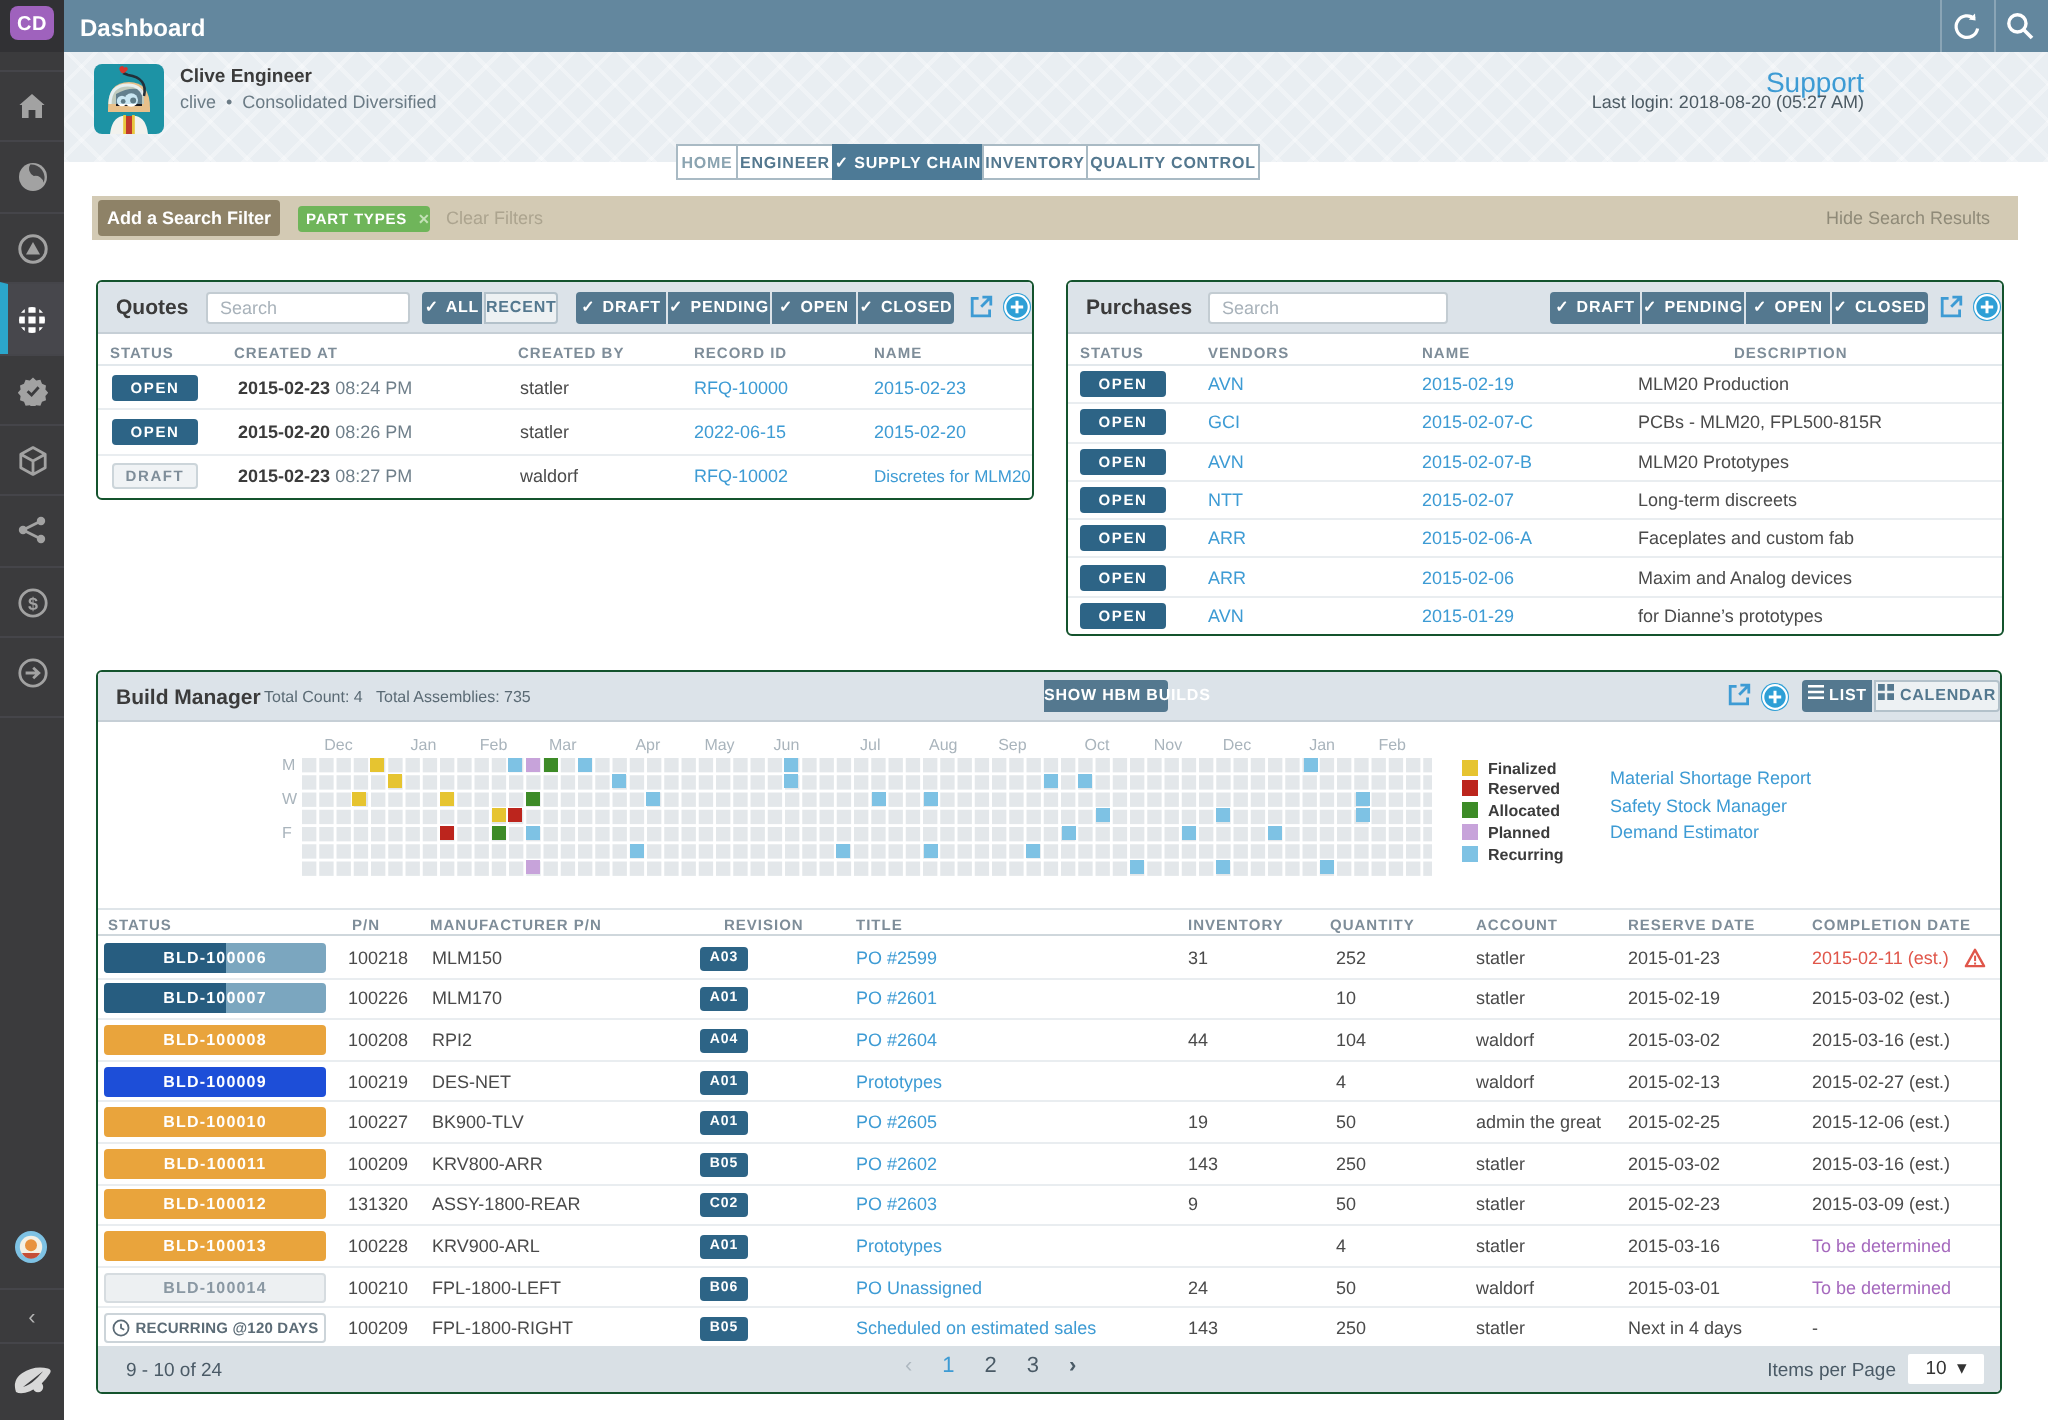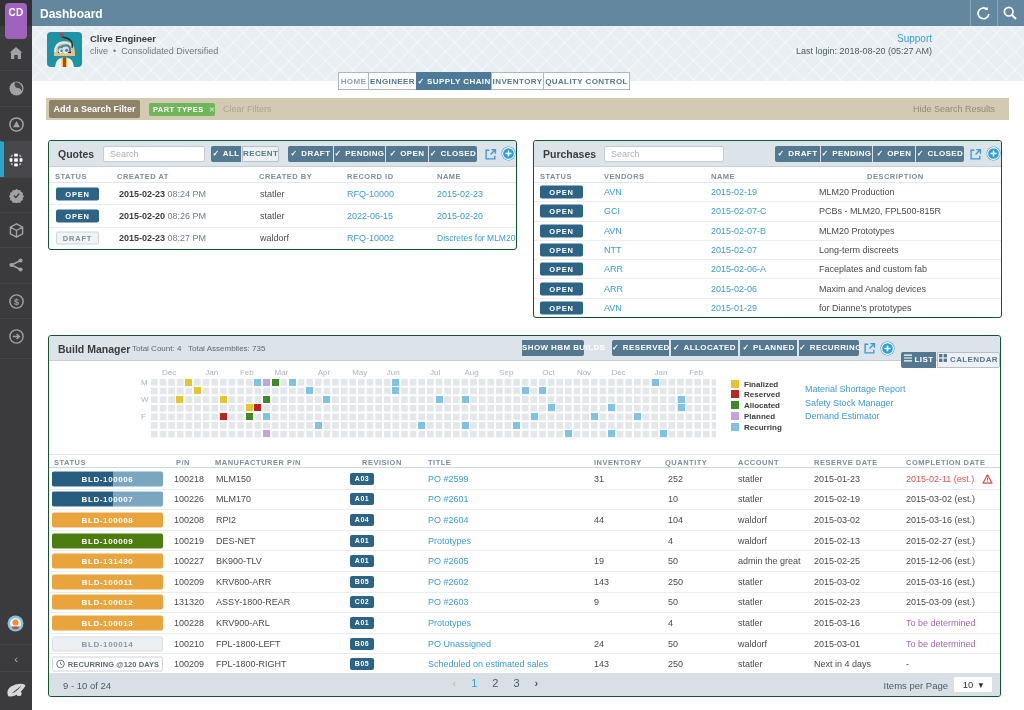--- a/index.html
+++ b/index.html
@@ -1,33 +1,33 @@
 <!DOCTYPE html>
 <html><head><meta charset="utf-8"><style>
 * { margin:0; padding:0; box-sizing:border-box; }
 html,body { width:1024px; height:710px; overflow:hidden; background:#fff;
   font-family:"Liberation Sans", sans-serif; position:relative; }
 #sidebar { position:absolute; left:0; top:0; width:32px; height:710px; background:#3b3b3d; z-index:5; }
 #corner { position:absolute; left:0; top:0; width:32px; height:26px; background:#313134; }
-#cd { position:absolute; left:5px; top:3px; width:22px; height:36px; background:#9f62bd; border-radius:4px;
+#cd { position:absolute; left:5px; top:3px; width:22px; height:17px; background:#9f62bd; border-radius:4px;
   color:#fff; font-size:10px; font-weight:bold; text-align:center; line-height:20px; letter-spacing:0.3px; z-index:6; }
 .sitem { position:absolute; left:0; width:32px; height:35.4px; text-align:center; border-top:1px solid #45454a; }
 .sitem svg { margin-top:10px; }
 .sitem.sel { background:#47474c; border-left:4px solid #2ba6cb; }
 .sitem.sel svg { margin-left:-4px; }
 #topbar { position:absolute; left:32px; top:0; width:992px; height:26px; background:#63879e; color:#fff; z-index:4; }
 #topbar .title { position:absolute; left:8px; top:7px; font-size:12px; font-weight:bold; }
 .tsep { position:absolute; top:0; width:1px; height:26px; background:rgba(255,255,255,0.25); }
 #uhead { position:absolute; left:32px; top:26px; width:992px; height:55px; background:#e9eef2;
   background-image:repeating-linear-gradient(45deg, rgba(255,255,255,0.3) 0 2px, rgba(255,255,255,0) 2px 13px),
                    repeating-linear-gradient(-45deg, rgba(255,255,255,0.3) 0 2px, rgba(255,255,255,0) 2px 13px); }
 #uhead .av { position:absolute; left:15px; top:6px; }
 #uhead .nm { position:absolute; left:58px; top:6.5px; font-size:9.5px; font-weight:bold; color:#3b3b3b; }
 #uhead .sub { position:absolute; left:58px; top:20px; font-size:9px; color:#6b7b85; }
-#uhead .sup { position:absolute; right:92px; top:6.5px; font-size:10px; color:#3d9bd4; }
+#uhead .sup { position:absolute; right:92px; top:6.5px; font-size:14px; color:#3d9bd4; }
 #uhead .ll { position:absolute; right:92px; top:20px; font-size:9px; color:#4c5a63; }
 #tabs { position:absolute; left:32px; top:72px; width:903px; text-align:center; z-index:6; }
 .tab { display:inline-block; background:#fff; border:1px solid #a9bac4; color:#54788f; font-size:8px;
   font-weight:bold; letter-spacing:0.4px; padding:4px 0 3px; margin:0 -1px 0 0; vertical-align:top; text-align:center; white-space:nowrap; }
 .tab.dim { color:#8ba4b1; }
 .tab.act { background:#4d7a96; color:#fff; border-color:#4d7a96; }
 #fbar { position:absolute; left:46px; top:98px; width:963px; height:22px; background:#d3cab4; }
 #fbar .addbtn { position:absolute; left:3px; top:2px; width:91px; height:18px; background:#8e8267; color:#fff;
   font-size:9px; font-weight:bold; line-height:18px; border-radius:2px; text-align:center; }
 #fbar .chip { position:absolute; left:103px; top:4.5px; height:13px; width:66px; background:#6fb55a; border-radius:2px;
@@ -331,31 +331,30 @@
     </div>
 </div>
 
 <div class="panel" id="bm">
   <div class="phead">
     <span class="ptitle">Build Manager</span>
     <span class="meta" style="left:83px;">Total Count: 4</span>
     <span class="meta" style="left:139px;">Total Assemblies: 735</span>
     <input class="pinput" placeholder="Search by P/N, Manufacturer P/N, title or build #" style="">
     <span class="grp" style="left:473px; top:4px;"><span class="btn" style="width:62px">SHOW HBM BUILDS</span></span>
-      <span class="grp gap2" style="left:563px; top:4px;"><span class="btn" style="width:57px"><span class="ck">✓</span> RESERVED</span><span class="btn" style="width:67px"><span class="ck">✓</span> ALLOCATED</span><span class="btn" style="width:57px"><span class="ck">✓</span> PLANNED</span><span class="btn" style="width:60px"><span class="ck">✓</span> RECURRING</span></span>
       <span class="icobtn" style="left:814px; top:5px;"><svg width="13" height="13" viewBox="0 0 13 13">
           <path d="M5.3 2.2 H2.1 V10.9 H10.8 V7.7" fill="none" stroke="#3d9bd4" stroke-width="1.4"></path>
           <path d="M7.2 1.6 H11.4 V5.8 M11.2 1.8 L6.6 6.4" fill="none" stroke="#3d9bd4" stroke-width="1.4"></path>
         </svg></span>
       <span class="icobtn" style="left:831px; top:4.5px;"><svg width="15" height="15" viewBox="0 0 15 15">
           <circle cx="7.5" cy="7.5" r="7" fill="#2e9fd6"></circle>
           <circle cx="7.5" cy="7.5" r="5.9" fill="none" stroke="#fff" stroke-width="1.1"></circle>
           <path d="M7.5 4.4 V10.6 M4.4 7.5 H10.6" stroke="#fff" stroke-width="1.5"></path>
         </svg></span>
-      <span class="grp" style="left:852px; top:4px;margin-top:12px;"><span class="btn" style="width:35px"><svg width="8" height="8" viewBox="0 0 9 9" style="margin-right:3px">
+      <span class="grp" style="left:852px; top:4px;"><span class="btn" style="width:35px"><svg width="8" height="8" viewBox="0 0 9 9" style="margin-right:3px">
             <path d="M0 1.2 H9 M0 4.5 H9 M0 7.8 H9" stroke="#fff" stroke-width="1.4"></path>
           </svg>LIST</span><span class="btn light" style="width:63px"><svg width="8" height="8" viewBox="0 0 9 9" style="margin-right:3px">
             <rect x="0" y="0" width="3.8" height="3.8" fill="#54788f"></rect>
             <rect x="5.2" y="0" width="3.8" height="3.8" fill="#54788f"></rect>
             <rect x="0" y="5.2" width="3.8" height="3.8" fill="#54788f"></rect>
             <rect x="5.2" y="5.2" width="3.8" height="3.8" fill="#54788f"></rect>
           </svg>CALENDAR</span></span>
   </div>
   <div class="thead">
       <span style="left:5px;">STATUS</span>
@@ -419,38 +418,38 @@
         <span style="left:301px"><span class="rev">A04</span></span>
         <span class="lnk" style="left:379px">PO #2604</span>
         <span style="left:545px">44</span>
         <span style="left:619px">104</span>
         <span style="left:689px">waldorf</span>
         <span style="left:765px">2015-03-02</span>
         <span class="cnorm" style="left:857px">2015-03-16 (est.) </span>
       </div>
       <div class="brow">
         <span style="left:3px">
-          <span class="bldb" style="background:#4d7c0f">
+          <span class="bldb" style="background:#1d4ed8">
             <u>BLD-100009</u>
           </span>
         </span>
         <span style="left:125px">100219</span>
         <span style="left:167px">DES-NET</span>
         <span style="left:301px"><span class="rev">A01</span></span>
         <span class="lnk" style="left:379px">Prototypes</span>
         <span style="left:545px"></span>
         <span style="left:619px">4</span>
         <span style="left:689px">waldorf</span>
         <span style="left:765px">2015-02-13</span>
         <span class="cnorm" style="left:857px">2015-02-27 (est.) </span>
       </div>
       <div class="brow">
         <span style="left:3px">
           <span class="bldb" style="background:#e9a43c">
-            <u>BLD-131430</u>
+            <u>BLD-100010</u>
           </span>
         </span>
         <span style="left:125px">100227</span>
         <span style="left:167px">BK900-TLV</span>
         <span style="left:301px"><span class="rev">A01</span></span>
         <span class="lnk" style="left:379px">PO #2605</span>
         <span style="left:545px">19</span>
         <span style="left:619px">50</span>
         <span style="left:689px">admin the great</span>
         <span style="left:765px">2015-02-25</span>

